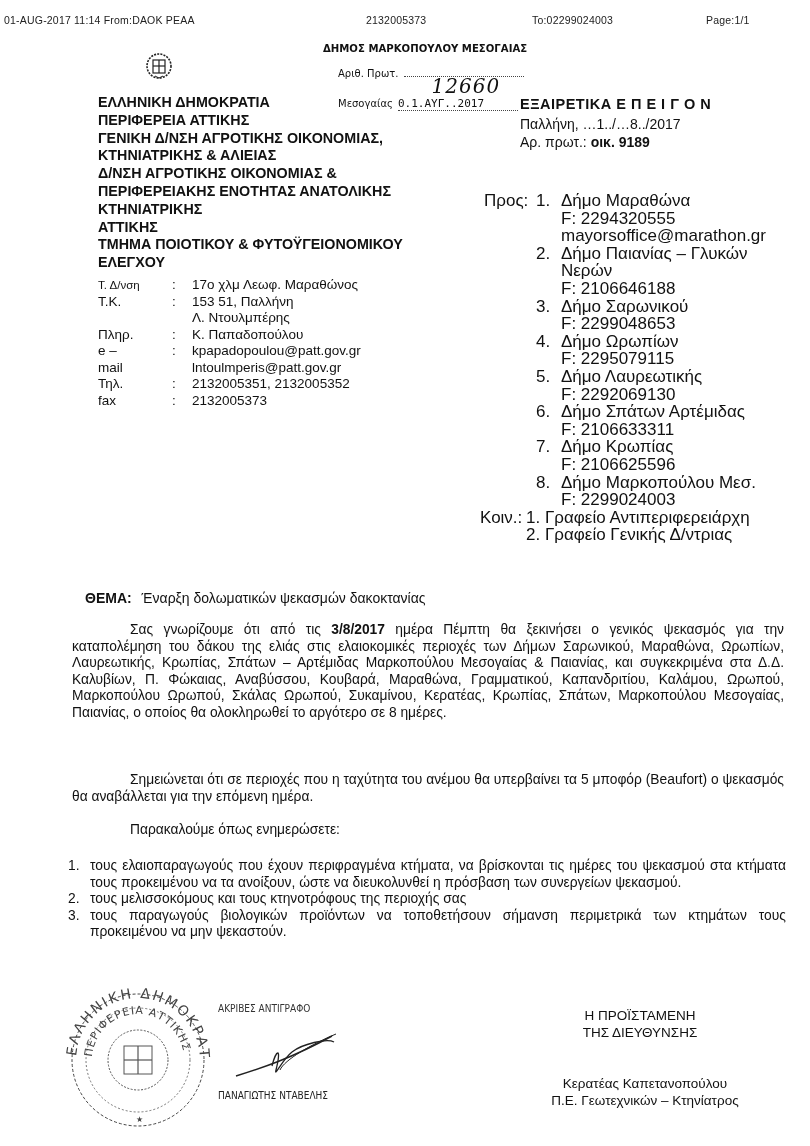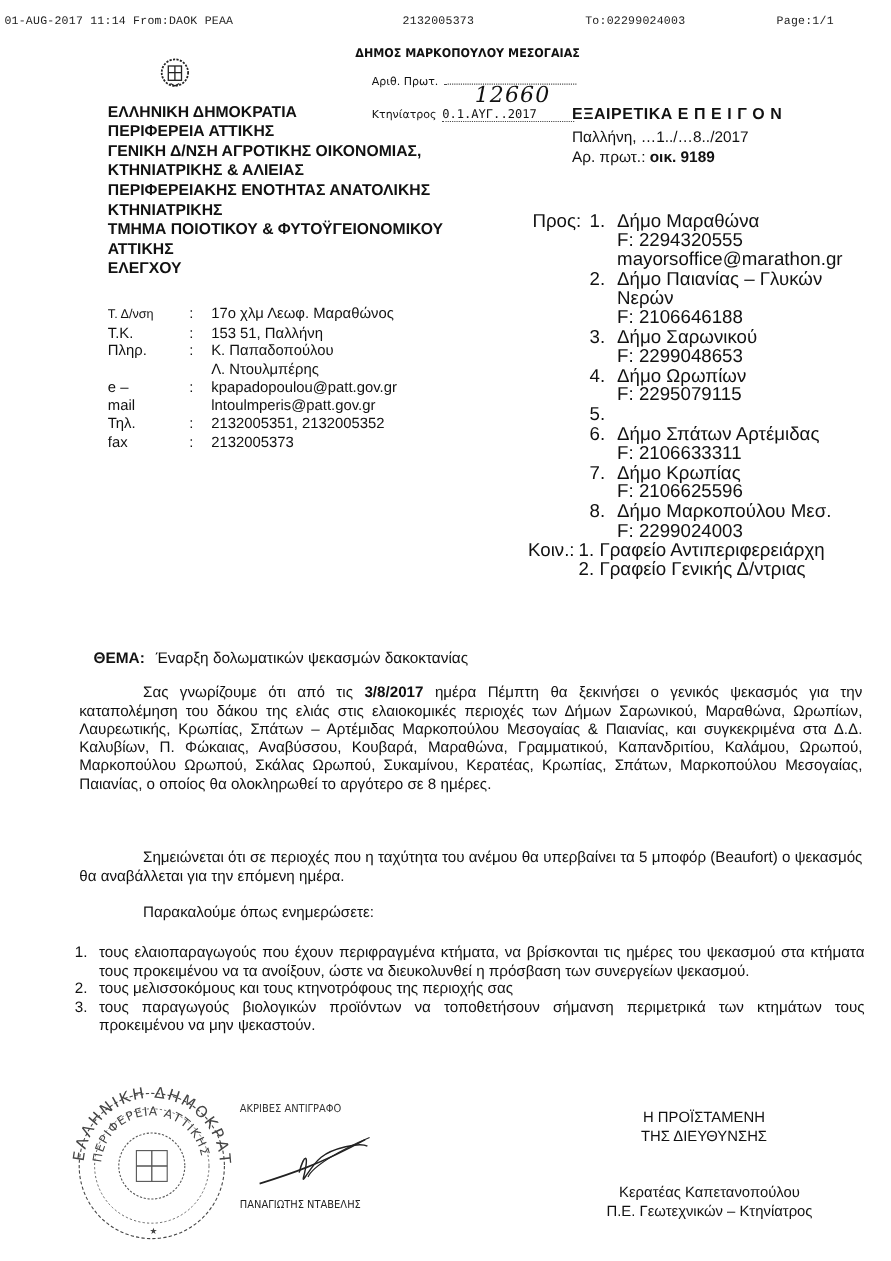--- a/index.html
+++ b/index.html
@@ -1,18 +1,18 @@
 <!DOCTYPE html>
 <html><head>
 <meta charset="utf-8">
 <style>
   html, body { margin: 0; padding: 0; background: #ffffff; }
   body { width: 810px; height: 1146px; position: relative; overflow: hidden; color: #111; font-family: "Liberation Sans", sans-serif; }
   .abs { position: absolute; white-space: nowrap; }
-  .fax-header { top: 14px; font-family: Liberation Mono, monospace; font-size: 10.5px; color: #222; letter-spacing: 0.2px; }
+  .fax-header { top: 14px; font-family: Liberation Sans, sans-serif; font-size: 10.5px; color: #222; letter-spacing: 0.2px; }
   .stamp { font-family: "DejaVu Sans", sans-serif; color: #111; }
   .stamp-title { top: 42px; left: 323px; font-size: 11px; font-weight: bold; transform: scaleX(0.92); transform-origin: left; }
   .stamp-label { font-size: 10px; margin-left: 13px; }
   .handwritten { font-family: "DejaVu Serif", serif; font-style: italic; font-size: 20px; letter-spacing: 1px; }
   .dots { border-bottom: 1px dotted #444; display: inline-block; }
   .emblem { top: 52px; left: 145px; width: 28px; height: 28px; }
   .org-head { left: 98px; font-weight: bold; font-size: 14.3px; line-height: 17.8px; }
   .contact { left: 98px; font-size: 13.5px; line-height: 16.5px; }
   .contact .lbl { display: inline-block; width: 74px; }
   .contact .col { display: inline-block; width: 20px; }
@@ -48,49 +48,50 @@
 
 <div>
   <div class="abs stamp stamp-title">ΔΗΜΟΣ ΜΑΡΚΟΠΟΥΛΟΥ ΜΕΣΟΓΑΙΑΣ</div>
   <div class="abs stamp" style="top:62px; left:325px;">
     <span class="stamp-label">Αριθ. Πρωτ.</span>
     <span class="dots" style="width:120px; position:relative; height:14px;">
       <span class="handwritten" style="position:absolute; left:28px; top:-12px;margin-top:24px;">12660</span>
     </span>
   </div>
   <div class="abs stamp" style="top:92px; left:325px;">
-    <span class="stamp-label">Κτηνίατρος</span>
+    <span class="stamp-label">Μεσογαίας</span>
     <span class="dots" style="width:120px; font-size:11px; font-family:'DejaVu Sans Mono', monospace;">0.1.ΑΥΓ..2017</span>
   </div>
 </div>
 
 <div class="abs org-head" style="top:94px;">
   <div>ΕΛΛΗΝΙΚΗ ΔΗΜΟΚΡΑΤΙΑ</div>
   <div>ΠΕΡΙΦΕΡΕΙΑ ΑΤΤΙΚΗΣ</div>
   <div>ΓΕΝΙΚΗ Δ/ΝΣΗ ΑΓΡΟΤΙΚΗΣ ΟΙΚΟΝΟΜΙΑΣ,</div>
   <div>ΚΤΗΝΙΑΤΡΙΚΗΣ &amp; ΑΛΙΕΙΑΣ</div>
+  <div>Δ/ΝΣΗ ΑΓΡΟΤΙΚΗΣ ΟΙΚΟΝΟΜΙΑΣ &amp;</div>
   <div>ΠΕΡΙΦΕΡΕΙΑΚΗΣ ΕΝΟΤΗΤΑΣ ΑΝΑΤΟΛΙΚΗΣ</div>
   <div>ΚΤΗΝΙΑΤΡΙΚΗΣ</div>
+  <div>ΑΤΤΙΚΗΣ</div>
   <div>ΤΜΗΜΑ ΠΟΙΟΤΙΚΟΥ &amp; ΦΥΤΟΫΓΕΙΟΝΟΜΙΚΟΥ</div>
-  <div>ΑΤΤΙΚΗΣ</div>
   <div>ΕΛΕΓΧΟΥ</div>
 </div>
 
 <div class="abs contact" style="top:277px;">
   <div>
     <span class="lbl" style="font-size:11.5px;">Τ. Δ/νση</span><span class="col">:</span><span>17ο χλμ Λεωφ. Μαραθώνος</span>
   </div>
   <div>
     <span class="lbl">Τ.Κ.</span><span class="col">:</span><span>153 51, Παλλήνη</span>
   </div>
   <div>
+    <span class="lbl"></span><span class="col"></span><span>Λ. Ντουλμπέρης</span>
+  </div>
+  <div>
     <span class="lbl">Πληρ.</span><span class="col">:</span><span>Κ. Παπαδοπούλου</span>
-  </div>
-  <div>
-    <span class="lbl"></span><span class="col"></span><span>Λ. Ντουλμπέρης</span>
   </div>
   <div>
     <span class="lbl">e –</span><span class="col">:</span><span>kpapadopoulou@patt.gov.gr</span>
   </div>
   <div>
     <span class="lbl">mail</span><span class="col"></span><span>lntoulmperis@patt.gov.gr</span>
   </div>
   <div>
     <span class="lbl">Τηλ.</span><span class="col">:</span><span>2132005351, 2132005352</span>
   </div>
@@ -137,20 +138,24 @@
         </div>
       <div style="display:flex;">
           <span style="width:25px;">4.</span>
           <div>
             <div>Δήμο Ωρωπίων</div>
             <div>F: 2295079115</div>
           </div>
         </div>
       <div style="display:flex;">
           <span style="width:25px;">5.</span>
+          <div>
+            <div>Δήμο Λαυρεωτικής</div>
+            <div>F: 2292069130</div>
+          </div>
         </div>
       <div style="display:flex;">
           <span style="width:25px;">6.</span>
           <div>
             <div>Δήμο Σπάτων Αρτέμιδας</div>
             <div>F: 2106633311</div>
           </div>
         </div>
       <div style="display:flex;">
           <span style="width:25px;">7.</span>

